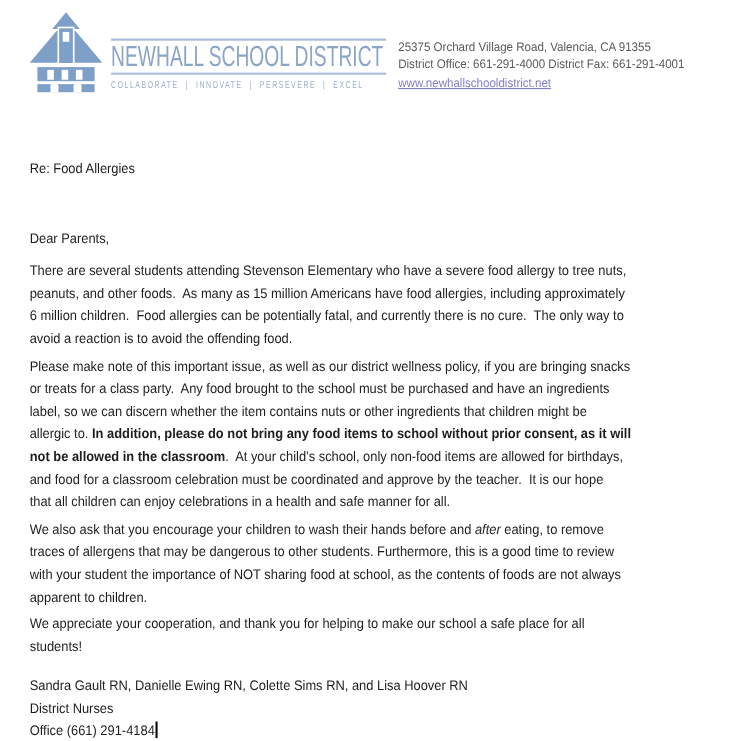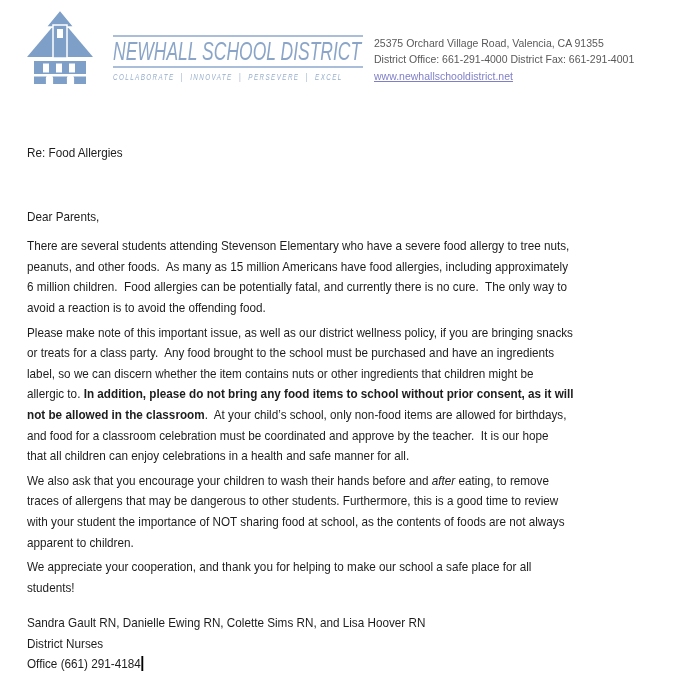--- a/index.html
+++ b/index.html
@@ -5,21 +5,21 @@
   html,body{margin:0;padding:0;}
   body{
     width:674px;height:674px;background:#ffffff;overflow:hidden;
     font-family:"Liberation Sans",sans-serif;
   }
   .page{position:relative;width:674px;height:674px;background:#fff;}
 
   
   .letterhead{position:absolute;left:27px;top:10px;display:flex;align-items:flex-start;}
   .logo{width:66px;height:74px;flex:0 0 auto;}
-  .brand{margin-left:20px;width:250px;padding-top:25px;font-style:italic;}
+  .brand{margin-left:8px;width:250px;padding-top:25px;}
   .rule{height:2px;background:#aabdd9;width:250px;}
   .brand-name{
     font-size:26.5px;line-height:29px;color:#8aa5c8;white-space:nowrap;
     transform:scaleX(.66);transform-origin:0 50%;
   }
   .rule2{height:2px;background:#aabdd9;width:250px;}
   .brand-tagline{
     margin-top:4px;font-size:9px;color:#97aecd;letter-spacing:2px;
     white-space:pre;transform:scaleX(.70);transform-origin:0 0;
   }

